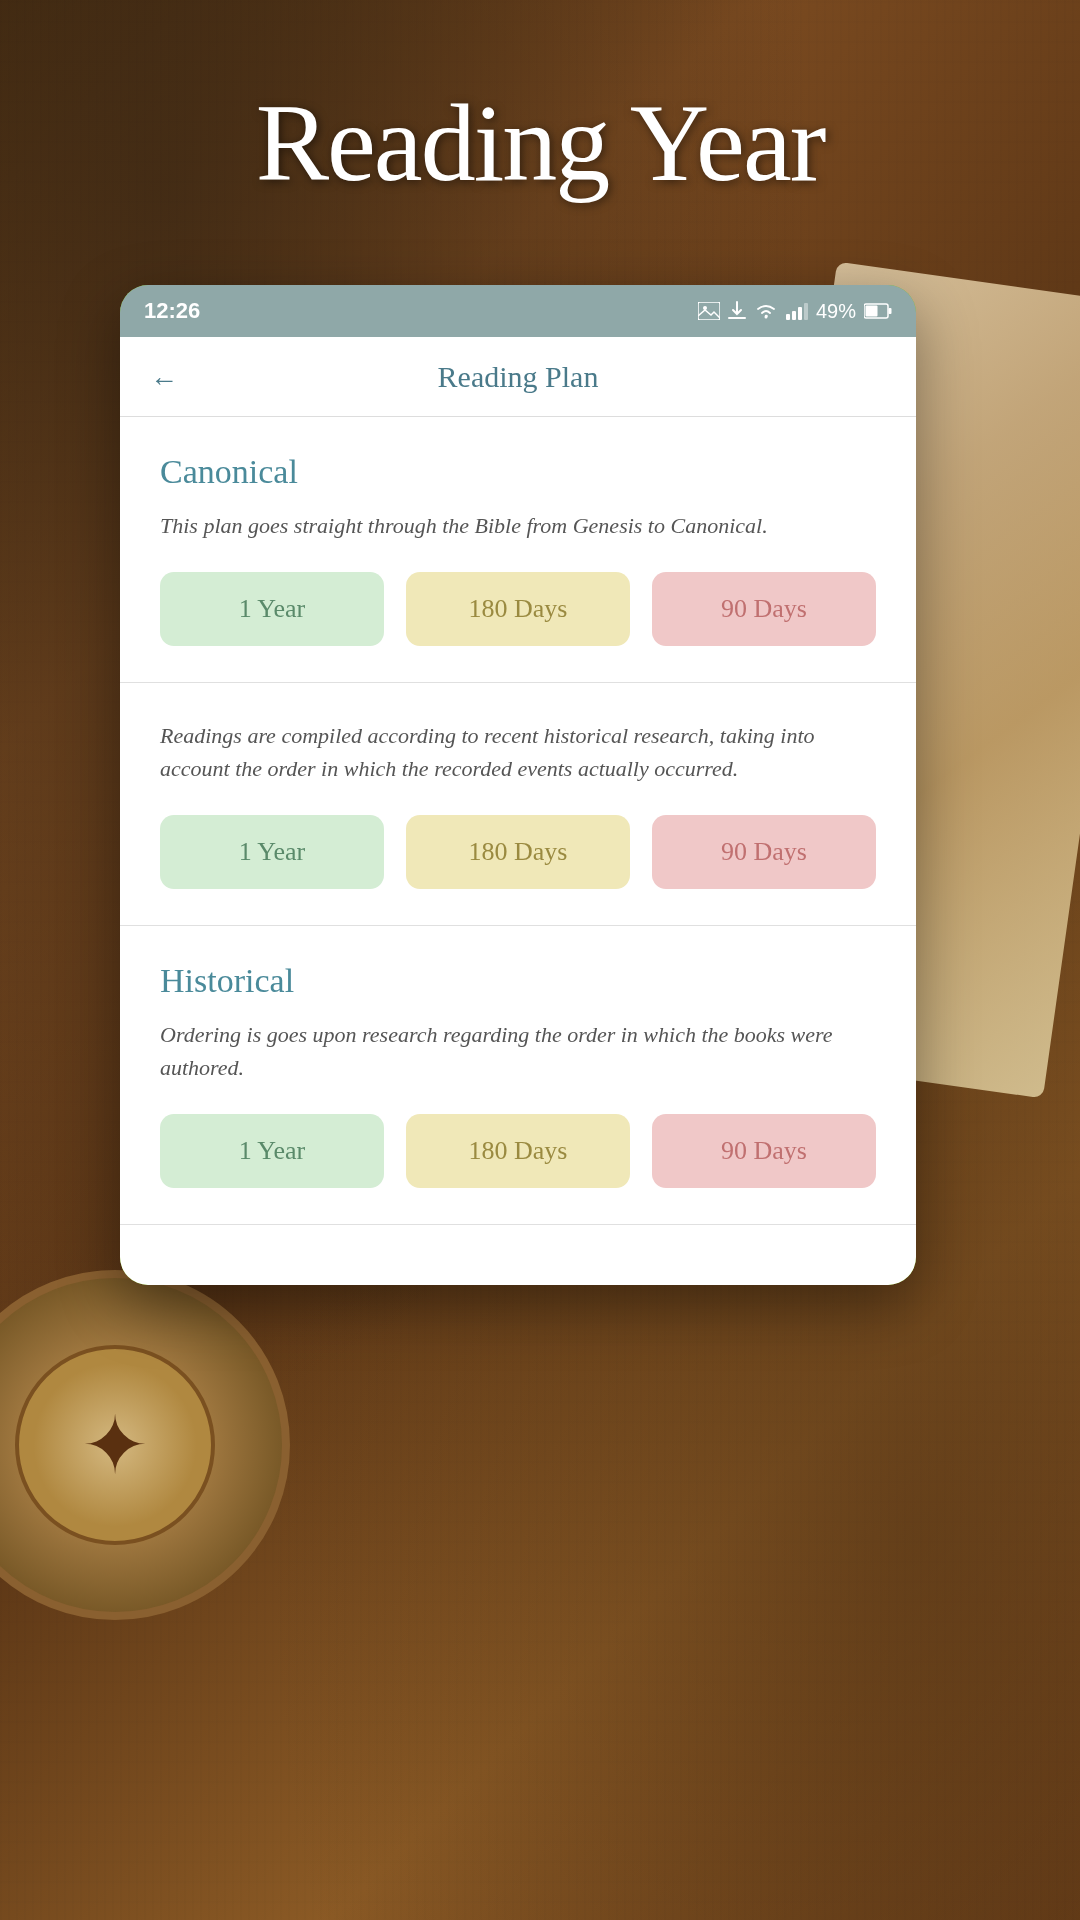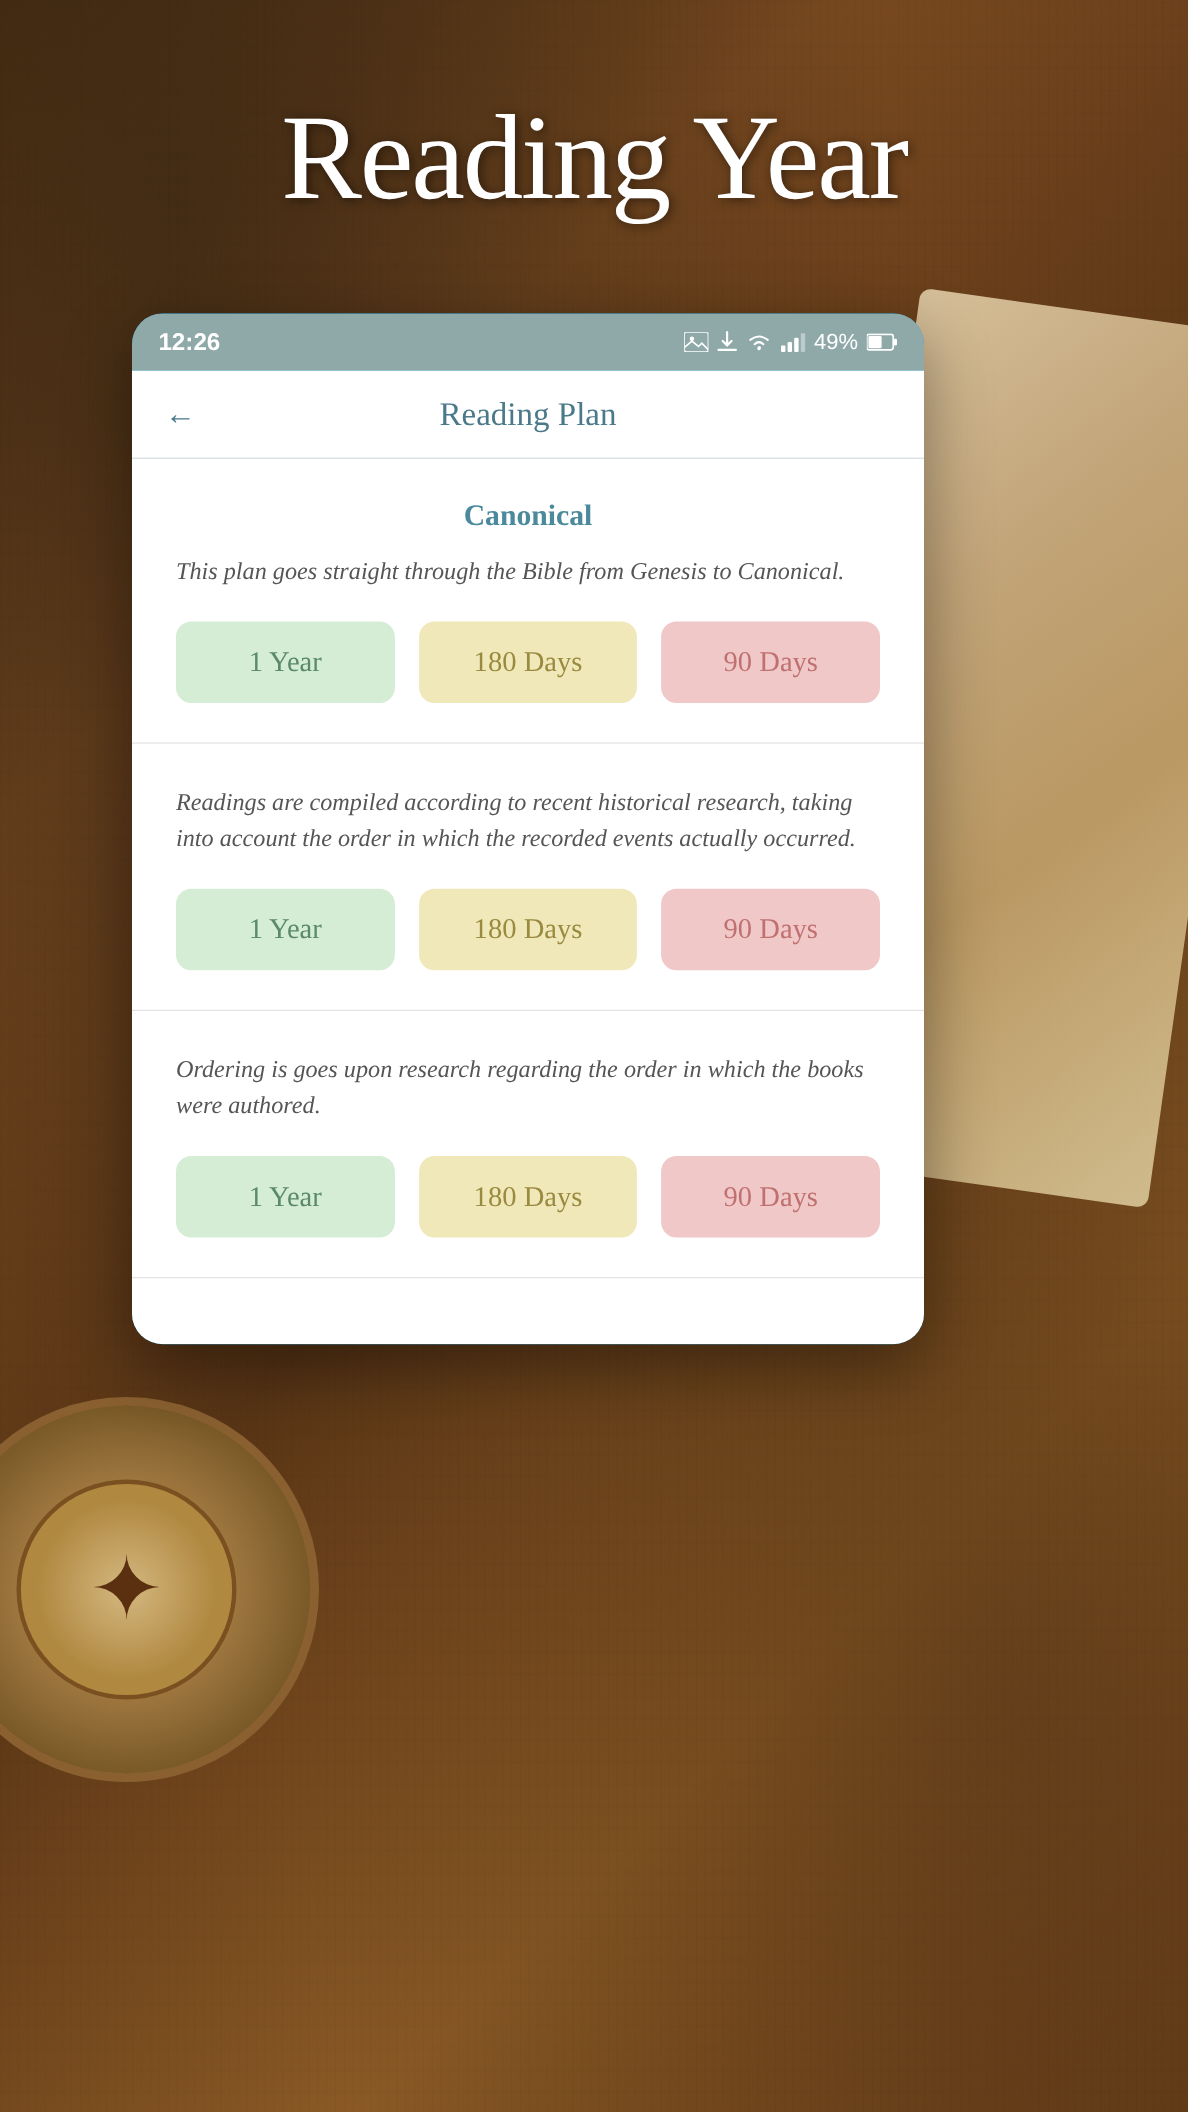--- a/index.html
+++ b/index.html
@@ -100,22 +100,22 @@
       text-shadow: 2px 2px 10px rgba(0,0,0,0.5);
       font-family: Georgia, serif;
       letter-spacing: -2px;
     }
 
     
     .phone-frame {
       position: absolute;
       top: 285px;
       left: 120px;
-      width: 720px;
-      background: #0ea5e9;
+      width: 796px;
+      background: #84cc16;
       border-radius: 28px;
       overflow: hidden;
       box-shadow: 0 20px 60px rgba(0,0,0,0.4);
     }
 
     
     .status-bar {
       background: #8fa8a8;
       padding: 10px 24px;
       display: flex;
@@ -177,23 +177,22 @@
       overflow-y: auto;
     }
 
     
     .plan-section {
       padding: 36px 40px;
       border-bottom: 1px solid #e0e0e0;
     }
 
     .section-title {
-      text-align: center;
-      font-size: 27px;
-      font-weight: 700;
+      font-size: 34px;
+      font-weight: 400;
       color: #4a8a9a;
       margin-bottom: 18px;
       font-family: Georgia, serif;
     }
 
     .section-desc {
       font-size: 22px;
       color: #555;
       font-style: italic;
       line-height: 1.5;
@@ -322,20 +321,21 @@
     <div class="plan-section">
       <p class="section-desc">Readings are compiled according to recent historical research, taking into account the order in which the recorded events actually occurred.</p>
       <div class="btn-row">
         <button class="plan-btn btn-green">1 Year</button>
         <button class="plan-btn btn-yellow">180 Days</button>
         <button class="plan-btn btn-pink">90 Days</button>
       </div>
     </div>
 
     <div class="plan-section">
+      <h2 class="section-title">Historical</h2>
       <p class="section-desc">Ordering is goes upon research regarding the order in which the books were authored.</p>
       <div class="btn-row">
         <button class="plan-btn btn-green">1 Year</button>
         <button class="plan-btn btn-yellow">180 Days</button>
         <button class="plan-btn btn-pink">90 Days</button>
       </div>
     </div>
 
     <div style="height: 60px;"></div>
 

